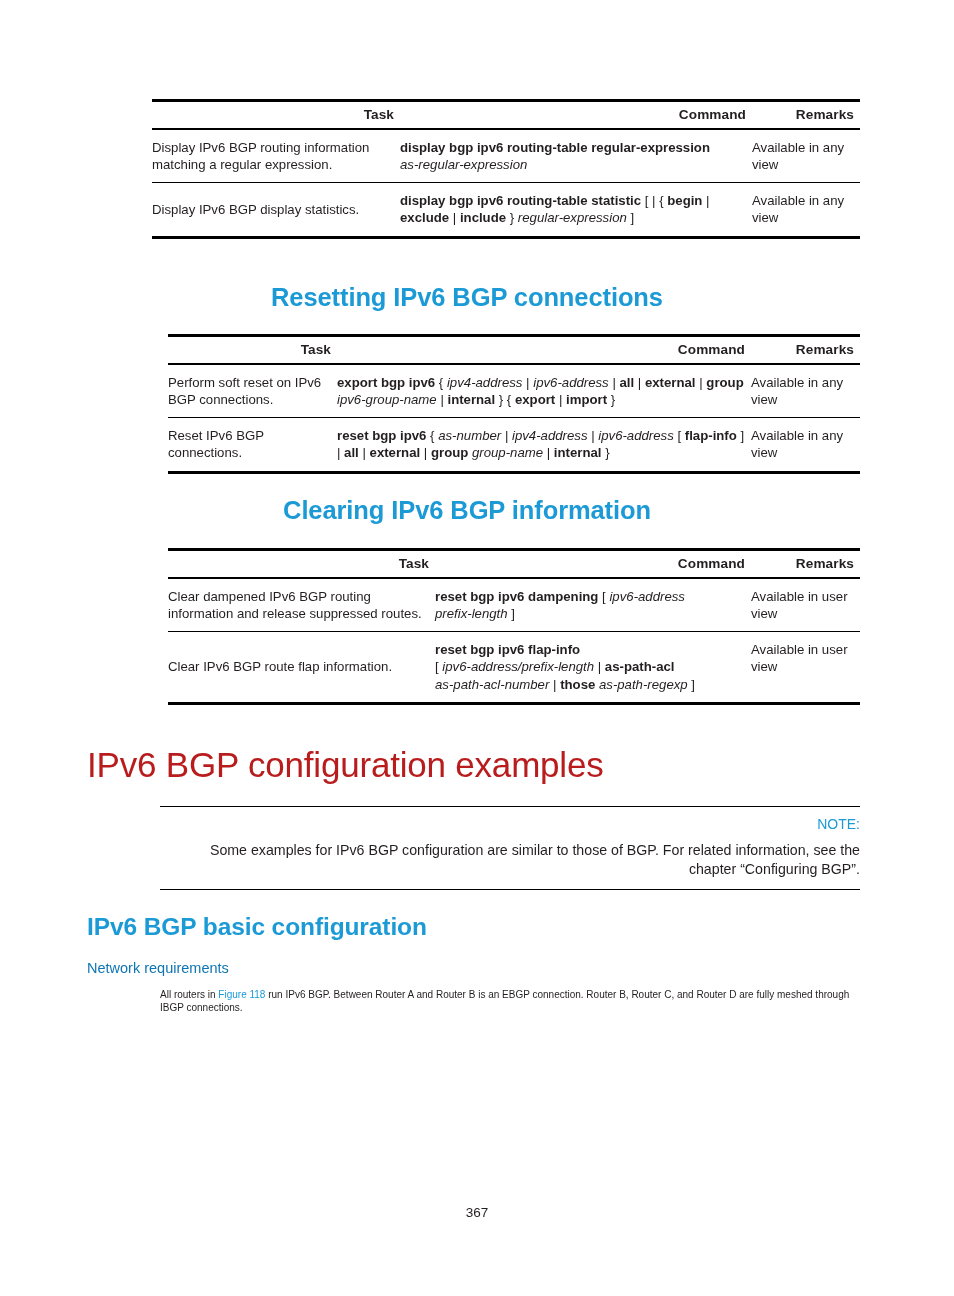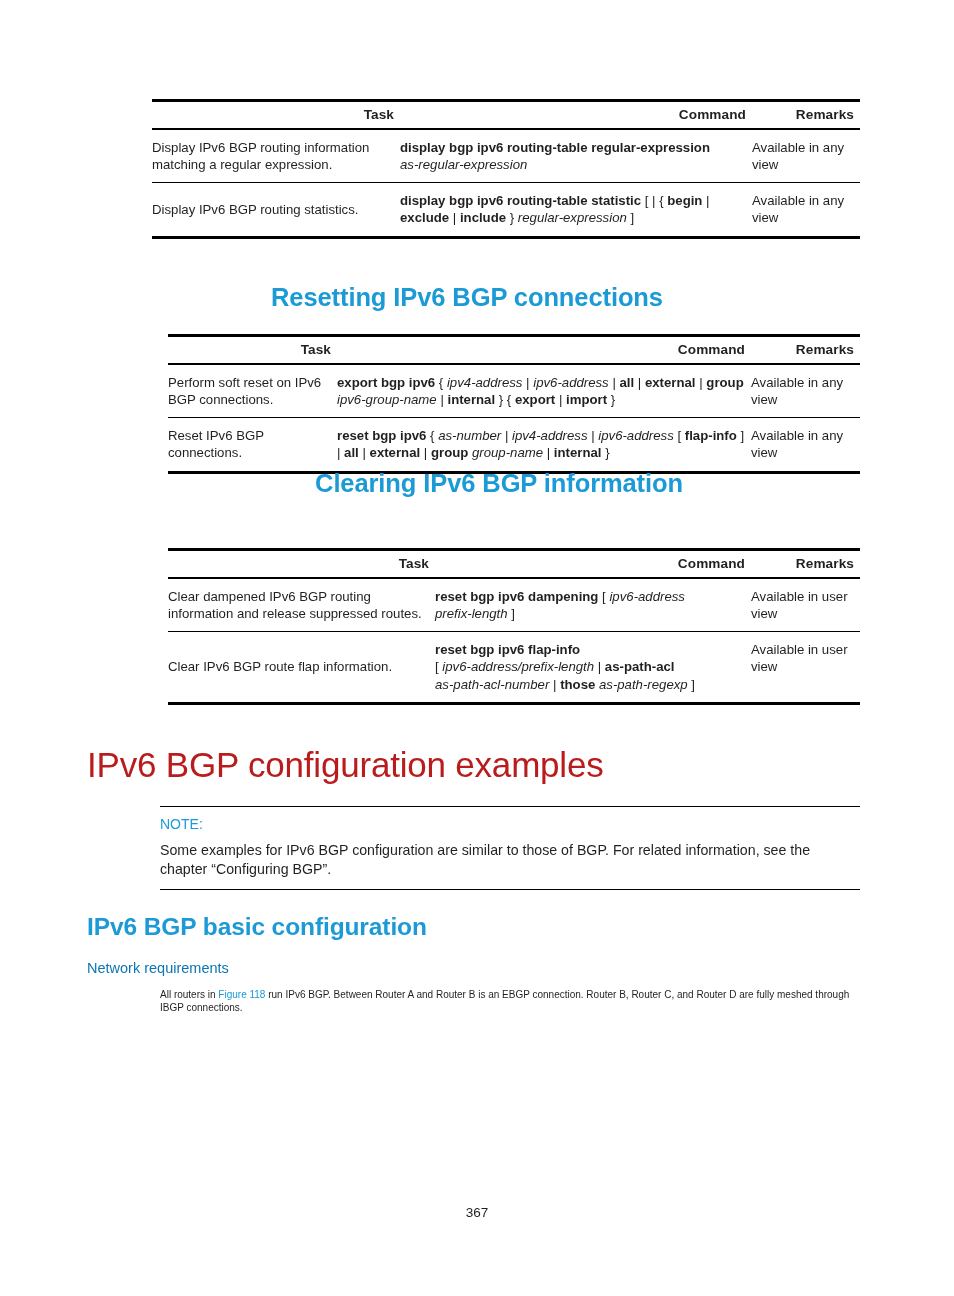--- a/index.html
+++ b/index.html
@@ -93,20 +93,21 @@
     font-size: 14.5px;
     line-height: 1.1;
     color: #0d75b3;
   }
 
   
   .note-box {
     border-top: 1.6px solid #000;
     border-bottom: 1.6px solid #000;
     padding: 9px 0 10px 0;
+    text-align: right;
   }
   .note-label {
     color: #1b9ad6;
     font-size: 14px;
     line-height: 1.2;
     margin-bottom: 8px;
   }
   .note-body {
     font-size: 14.2px;
     line-height: 1.33;
@@ -161,21 +162,21 @@
       <tbody>
         <tr>
           <td class="c-task">Display IPv6 BGP routing information matching a regular expression.</td>
           <td class="c-cmd">
             <span class="mono-b">display bgp ipv6 routing-table regular-expression</span><br>
             <span class="ital">as-regular-expression</span>
           </td>
           <td class="c-rem">Available in any view</td>
         </tr>
         <tr>
-          <td class="c-task vmid">Display IPv6 BGP routing statistics.</td>
+          <td class="c-task vmid">Display IPv6 BGP display statistics.</td>
           <td class="c-cmd">
             <span class="mono-b">display bgp ipv6 routing-table statistic</span>
             <span>[ | {</span>
             <span class="mono-b">begin</span>
             <span>|</span>
             <span class="mono-b">exclude</span>
             <span>|</span>
             <span class="mono-b">include</span>
             <span>}</span>
             <span class="ital">regular-expression</span>
@@ -251,21 +252,21 @@
             <span>|</span>
             <span class="mono-b">internal</span>
             <span>}</span>
           </td>
           <td class="c-rem">Available in any view</td>
         </tr>
       </tbody>
     </table>
   </div>
 
-  <h2 class="doc-h2 abs" style="left:87px; top:470px; width:760px;margin-left:32px;">Clearing IPv6 BGP information</h2>
+  <h2 class="doc-h2 abs" style="left:87px; top:497px; width:760px;">Clearing IPv6 BGP information</h2>
 
   <div class="abs" style="left:168px; top:548px; width:692px;">
     <table class="cmd-table">
       <colgroup>
         <col style="width:267px">
         <col style="width:316px">
         <col style="width:109px">
       </colgroup>
       <thead>
         <tr class="rule-top">

